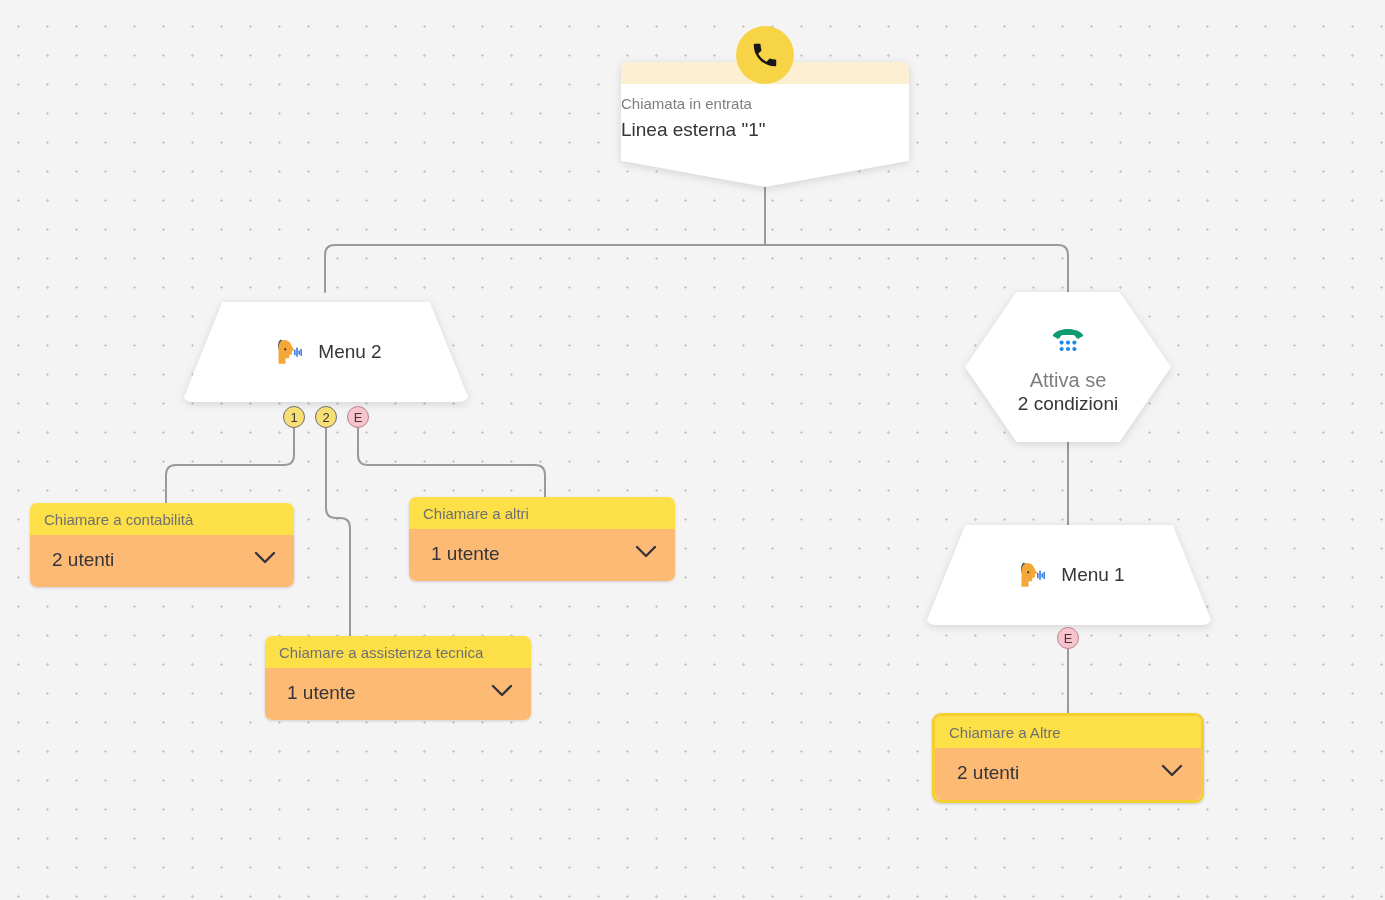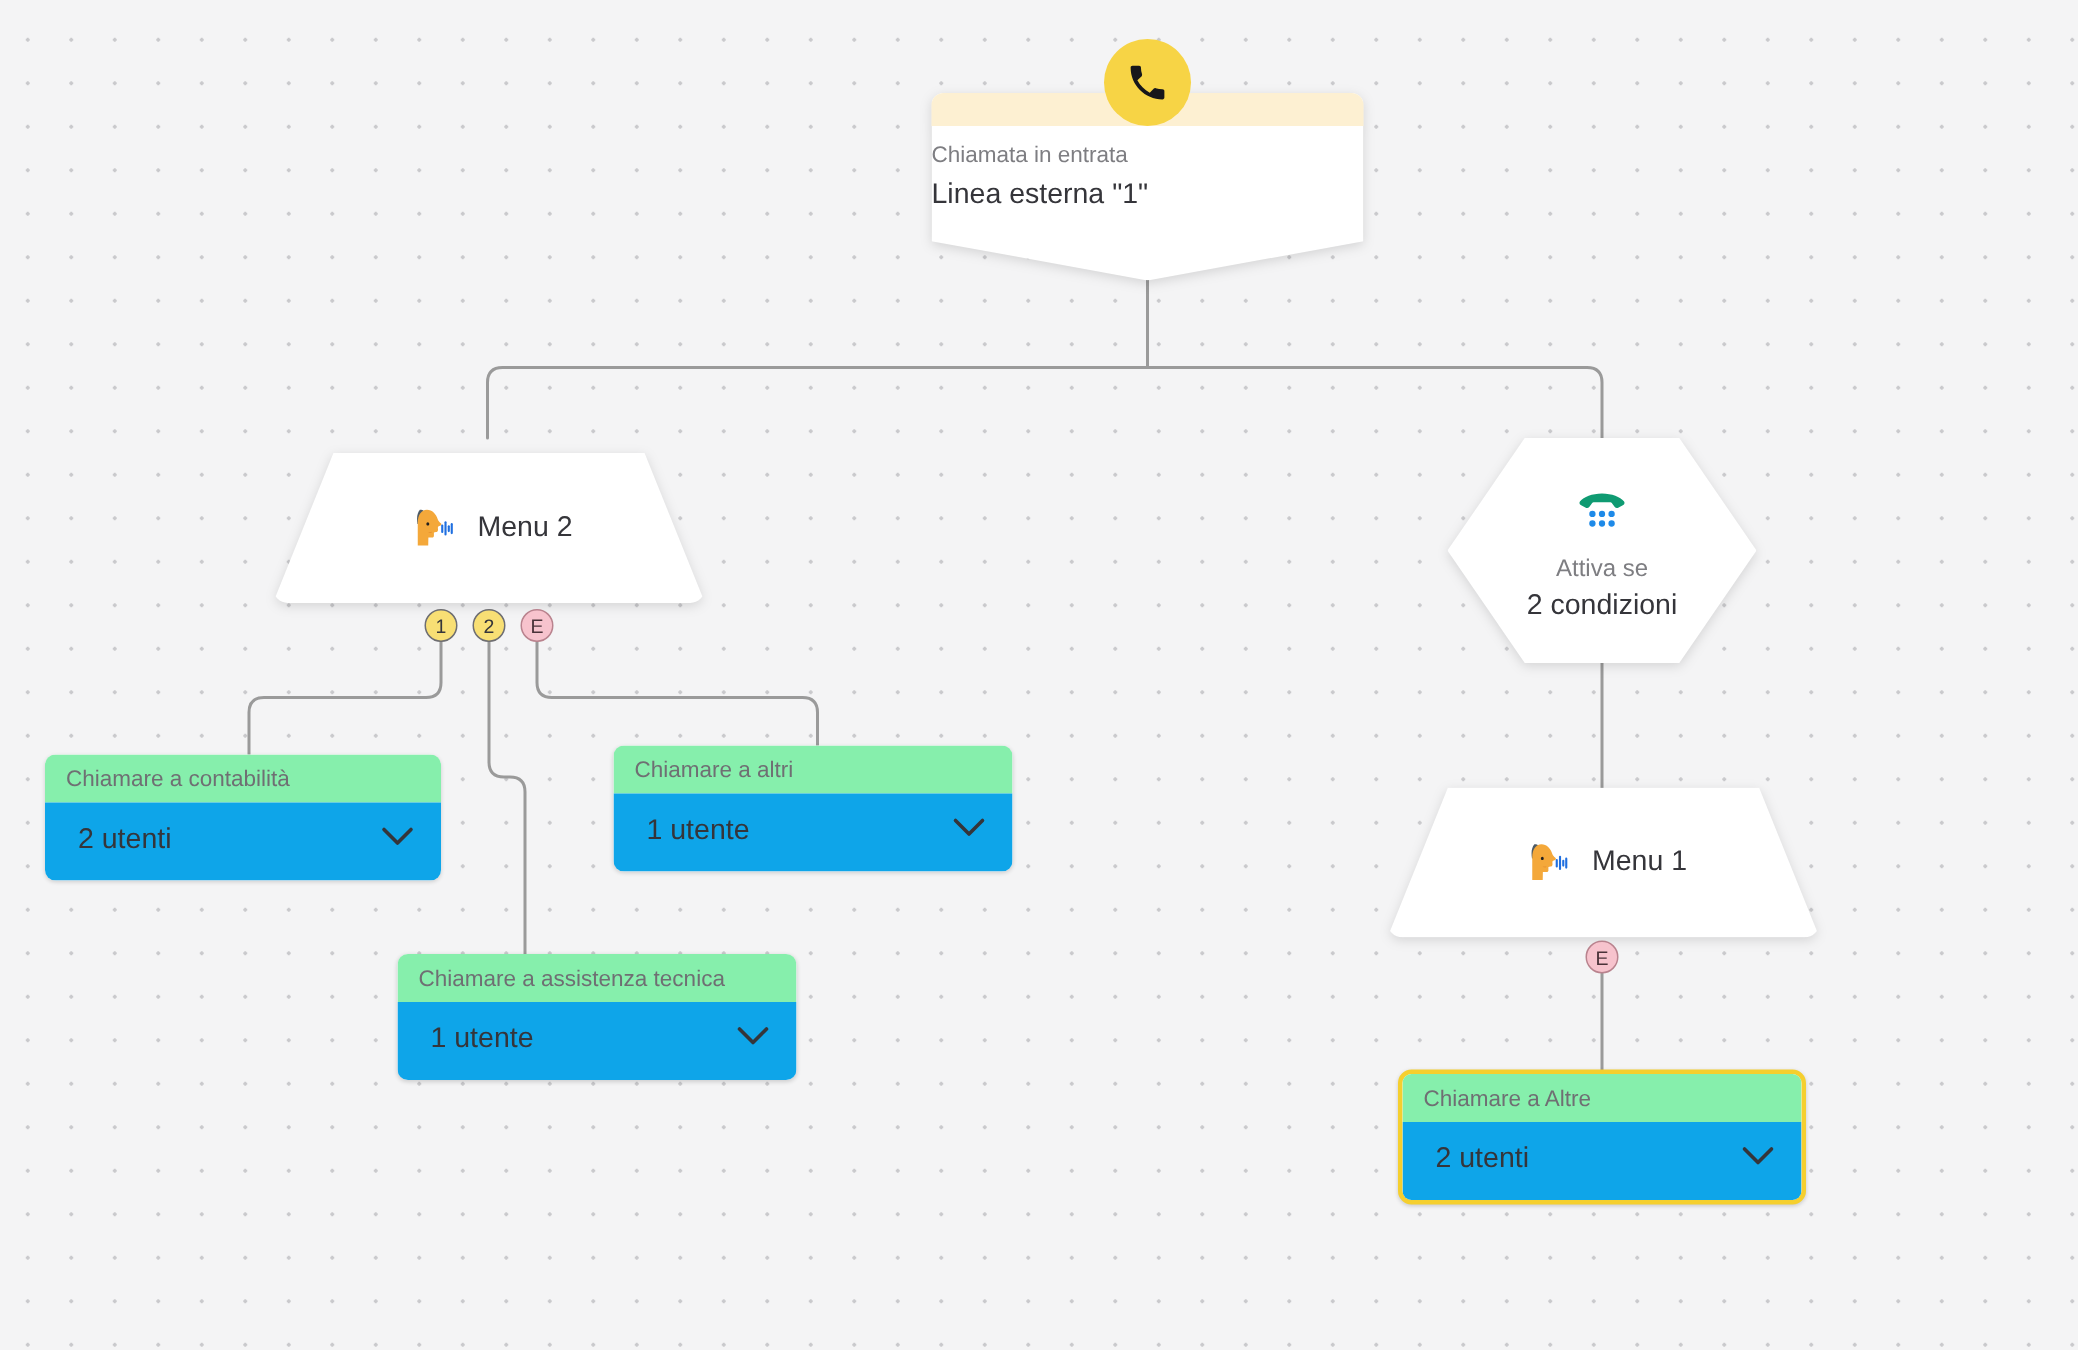--- a/index.html
+++ b/index.html
@@ -142,21 +142,21 @@
   .hexagon-inner {
     position: absolute;
     inset: 0;
     display: flex;
     flex-direction: column;
     align-items: center;
     justify-content: center;
     padding-top: 4px;
   }
   .hex-sub {
-    font-size: 16px;
+    font-size: 20px;
     color: #7e7e82;
     line-height: 22px;
     margin-top: 8px;
   }
   .hex-title {
     font-size: 19px;
     color: #35353a;
     line-height: 26px;
   }
 
@@ -167,32 +167,32 @@
     border-radius: 7px;
     box-shadow: 0 1px 3px rgba(0,0,0,0.16);
     overflow: hidden;
   }
   .card.selected {
     border: 3px solid #f5cf2e;
     border-radius: 9px;
     box-shadow: 0 1px 3px rgba(0,0,0,0.18);
   }
   .card-header {
-    background: #86efac;
+    background: #fde047;
     padding: 8px 14px 7px 14px;
     font-size: 15px;
     color: #6f6f73;
     white-space: nowrap;
   }
   .card-body {
     display: flex;
     align-items: center;
     justify-content: space-between;
     padding: 14px 18px 16px 22px;
-    background: #0ea5e9;
+    background: #fdba74;
   }
   .card-value {
     font-size: 19px;
     color: #35353a;
   }
   .chev {
     margin-left: 16px;
     flex: 0 0 auto;
   }
 

